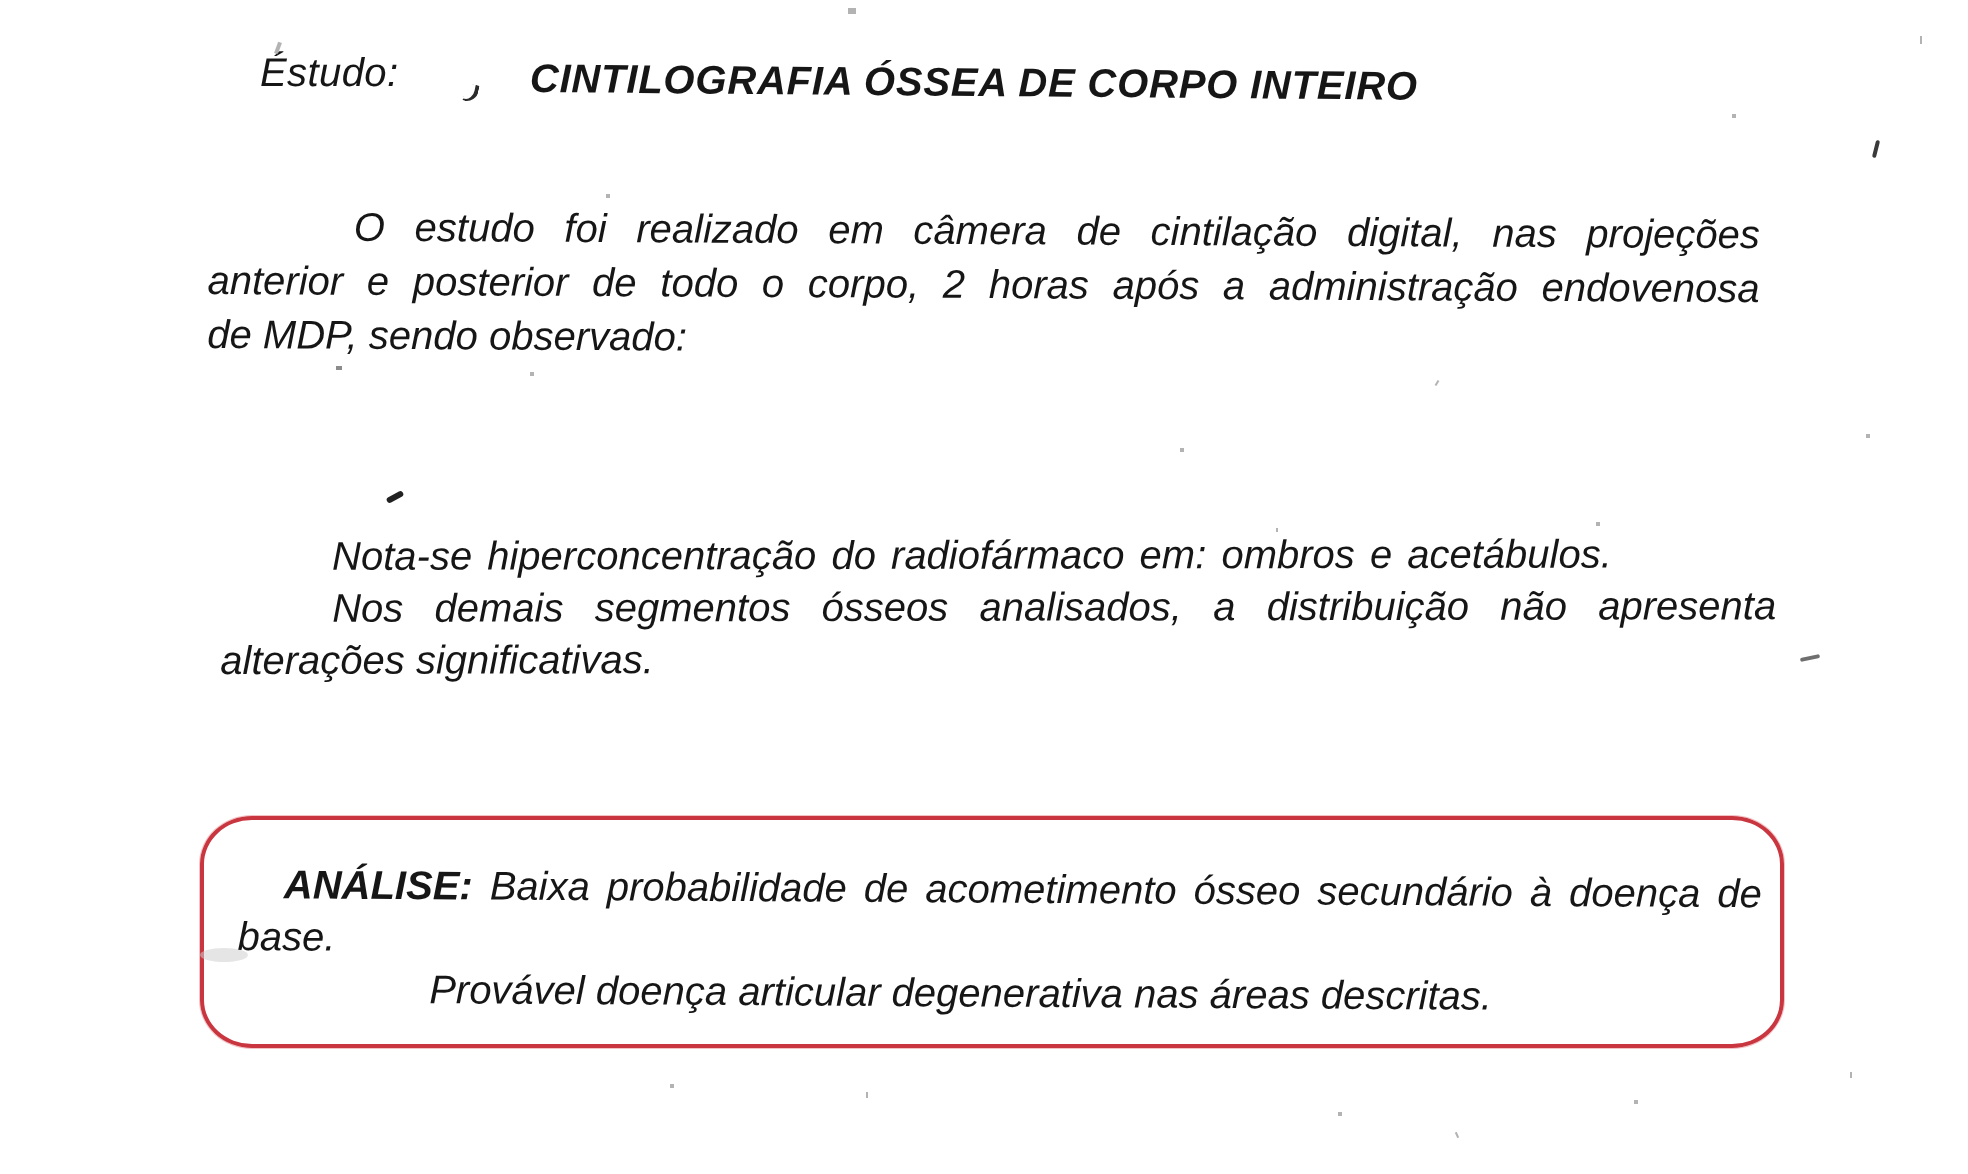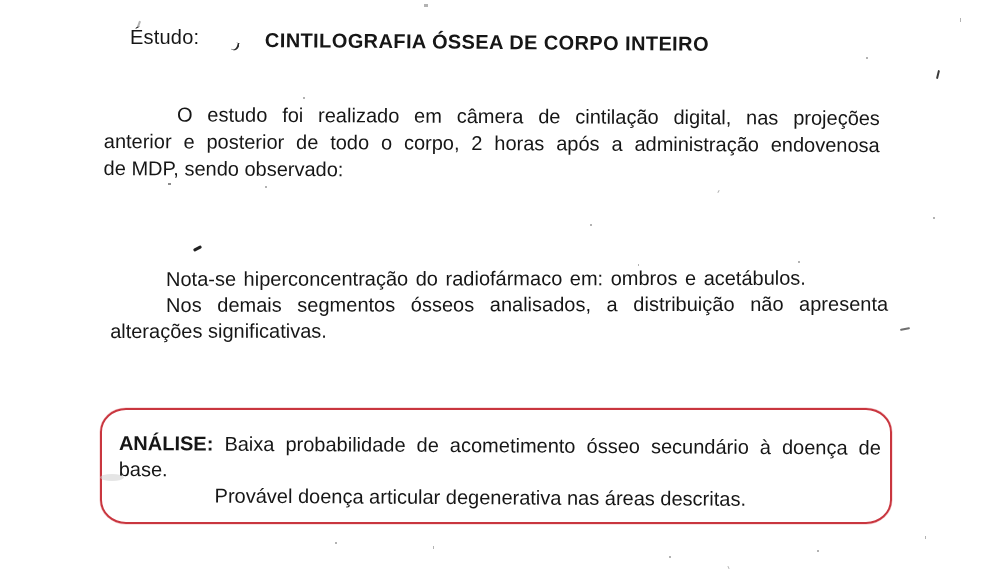--- a/index.html
+++ b/index.html
@@ -8,20 +8,21 @@
     background: #ffffff;
   }
   .page {
     position: relative;
     width: 984px;
     height: 587px;
     background: #ffffff;
     overflow: hidden;
     font-family: "Liberation Sans", sans-serif;
     color: #161616;
+    font-style: italic;
   }
   .abs { position: absolute; }
 
   
   .study-label {
     left: 130px; top: 26px;
     font-size: 20px;
     letter-spacing: 0.2px;
     white-space: nowrap;
   }
@@ -57,21 +58,21 @@
     line-height: 26px;
     transform: rotate(0.35deg);
     transform-origin: 0 0;
   }
   .ln { display: block; }
   .just { text-align: justify; text-align-last: justify; }
   .ind73 { text-indent: 73px; }
   .ind56 { text-indent: 56px; }
   .ind96 { text-indent: 96px; }
   .wsp   { word-spacing: 2px; }
-  .bold  { font-weight: bold; }
+  .bold  { font-weight: bold; margin-left: 23px; }
 
   
   .red-annotation {
     left: 100px; top: 408px;
     width: 788px; height: 112px;
     border: 2px solid #c9363f;
     border-radius: 26px / 24px;
     box-shadow: 0 0 0 0.5px rgba(220, 80, 90, 0.35);
   }
 

